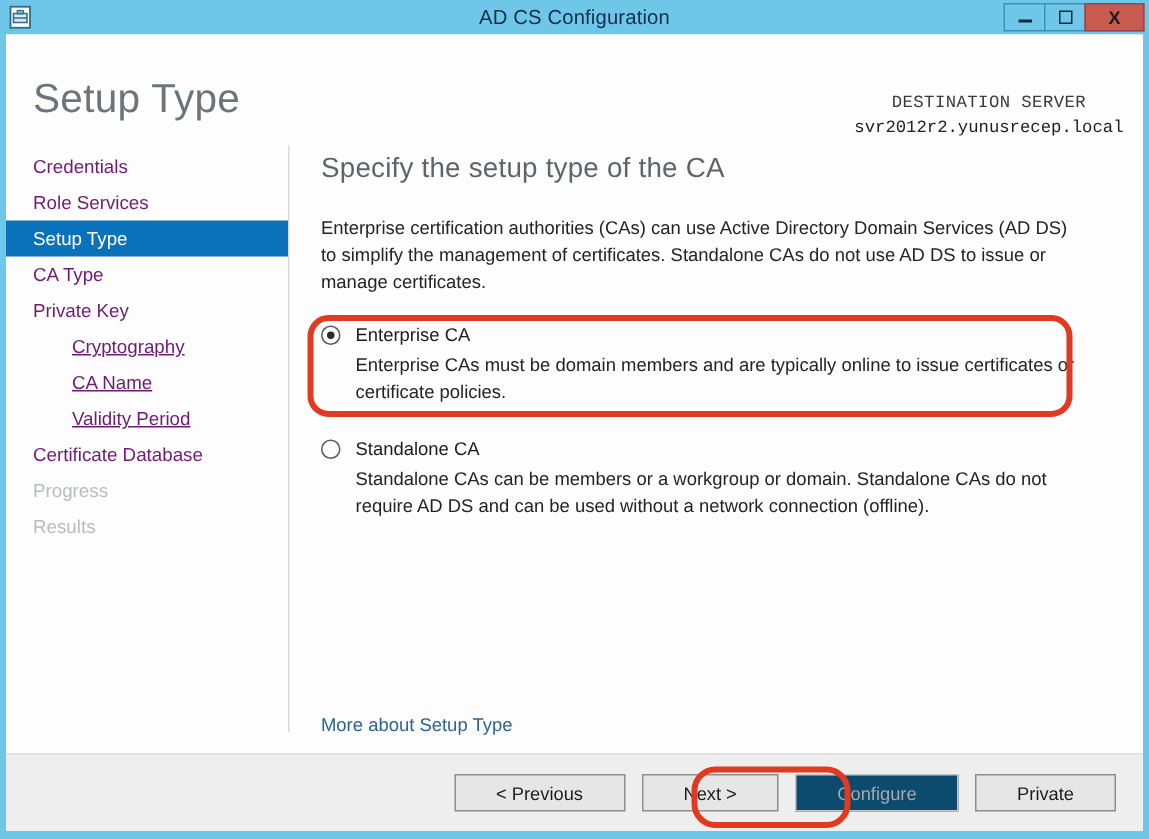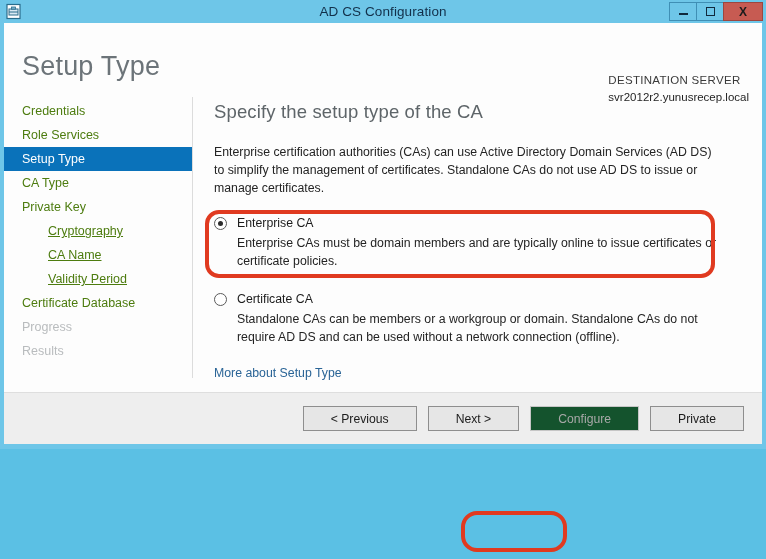--- a/index.html
+++ b/index.html
@@ -10,21 +10,21 @@
     overflow: hidden;
     font-family: "Liberation Sans", sans-serif;
     background: #5bc0e4;
   }
 
   
   .window {
     position: absolute;
     left: 0; top: 0;
     width: 766px;
-    height: 449px;
+    height: 559px;
     background: #6ec6e8;
     display: flex;
     flex-direction: column;
   }
 
   
   .titlebar {
     position: relative;
     height: 23px;
     flex: 0 0 23px;
@@ -98,22 +98,23 @@
     top: 43px;
     transform: translateY(-50%);
     font-size: 27px;
     font-weight: 300;
     color: #6c7479;
     letter-spacing: 0.2px;
   }
   .dest-wrap {
     position: absolute;
     right: 13px;
-    top: 49px;
-    text-align: left;
+    top: 38px;
+    text-align: center;
+    font-family: Liberation Mono, monospace;
   }
   .dest-label {
     font-size: 11.5px;
     color: #3a3a3a;
     letter-spacing: 0.3px;
     line-height: 16px;
   }
   .dest-value {
     font-size: 11.5px;
     color: #1f1f1f;
@@ -133,21 +134,21 @@
     width: 188px;
     flex: 0 0 188px;
     padding-top: 2px;
     position: relative;
   }
   .nav-item {
     height: 24px;
     line-height: 24px;
     padding-left: 18px;
     font-size: 12.5px;
-    color: #4d7c0f;
+    color: #701a75;
     white-space: nowrap;
   }
   .nav-item.indent { padding-left: 44px; text-decoration: underline; }
   .nav-item.active {
     background: #0a72ba;
     color: #ffffff;
   }
   .nav-item.disabled { color: #b9bcbe; }
 
   .sidebar-divider {
@@ -271,21 +272,21 @@
     border: 1px solid #8e8e8e;
     font-size: 12.2px;
     color: #1c1c1c;
     font-family: "Liberation Sans", sans-serif;
     cursor: pointer;
     padding: 0 27px;
   }
   .btn.disabled {
     color: #a8a8a8;
     border-color: #c6c6c6;
-    background: #14532d;
+    background: #0c4a6e;
     cursor: default;
   }
   .bottom-edge {
     height: 5px;
     flex: 0 0 5px;
     background: #6ec6e8;
   }
 </style>
 </head>
 <body>
@@ -348,21 +349,21 @@
             <div class="option">
               <div class="opt-row">
                 <span class="radio checked"></span>
                 <span class="opt-label">Enterprise CA</span>
               </div>
               <div class="opt-desc">Enterprise CAs must be domain members and are typically online to issue certificates or certificate policies.</div>
             </div>
             <div class="option">
               <div class="opt-row">
                 <span class="radio"></span>
-                <span class="opt-label">Certificate CA</span>
+                <span class="opt-label">Standalone CA</span>
               </div>
               <div class="opt-desc">Standalone CAs can be members or a workgroup or domain. Standalone CAs do not require AD DS and can be used without a network connection (offline).</div>
             </div>
           </div>
 
         <div class="more-link">More about Setup Type</div>
       </div>
     </div>
 
     <div class="footer" id="footer">

